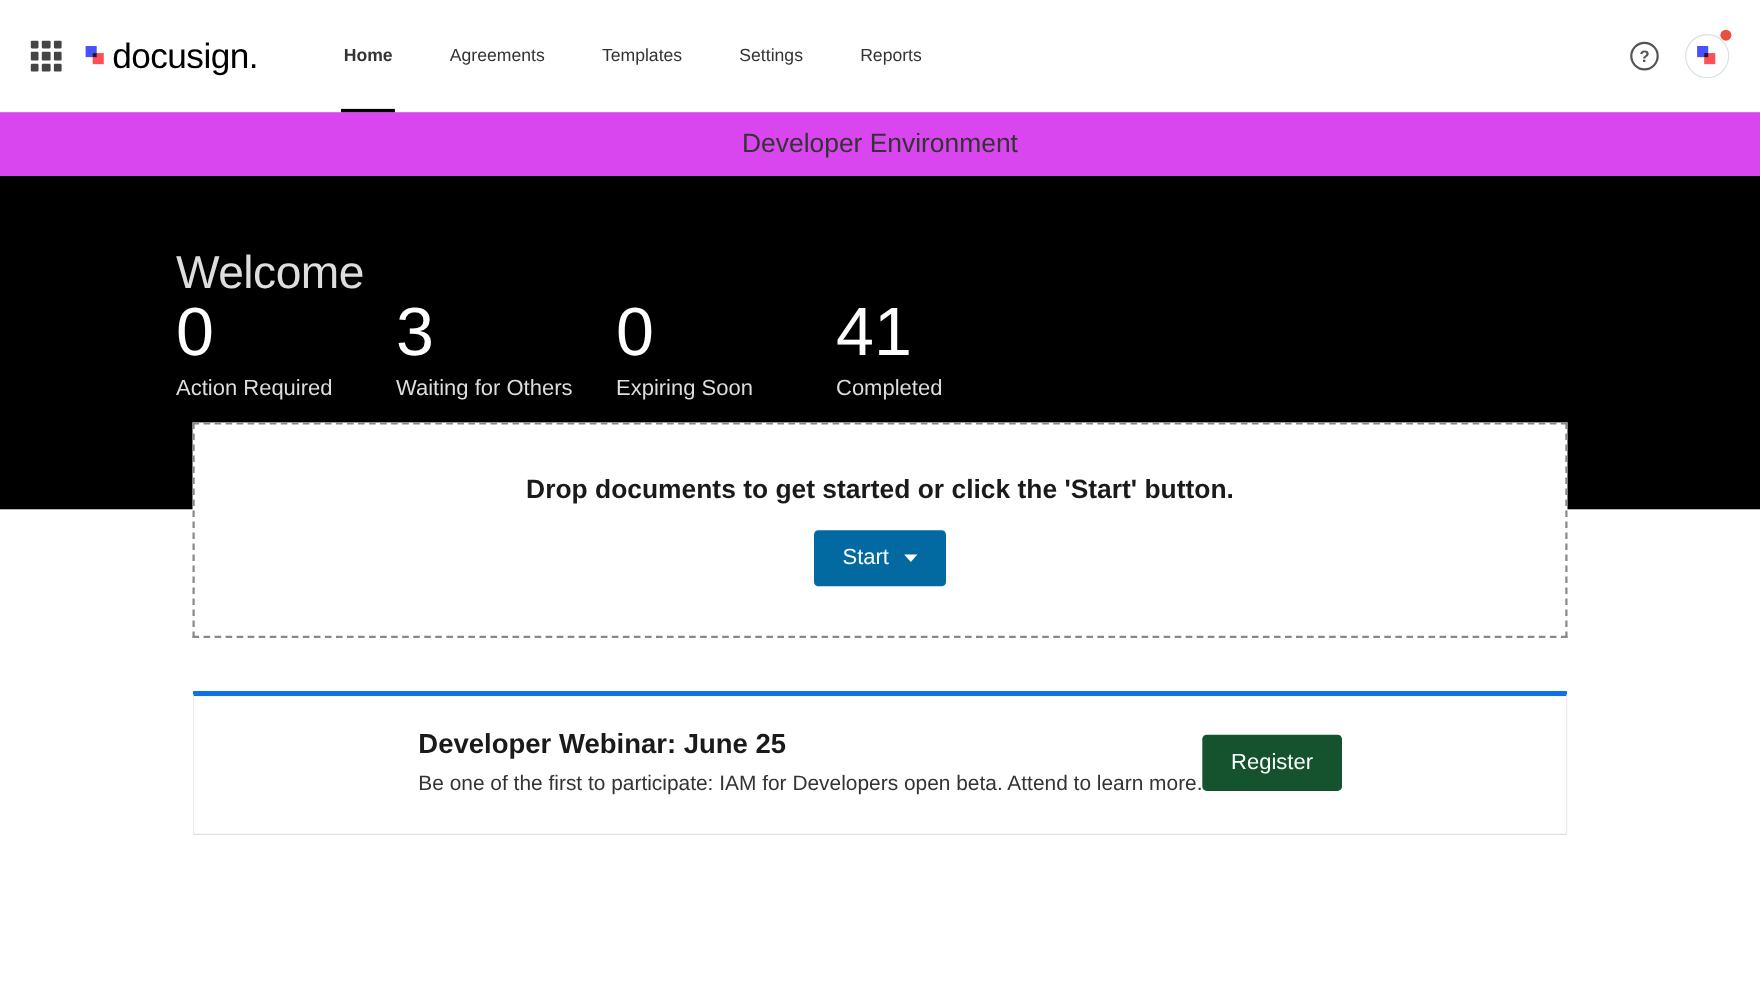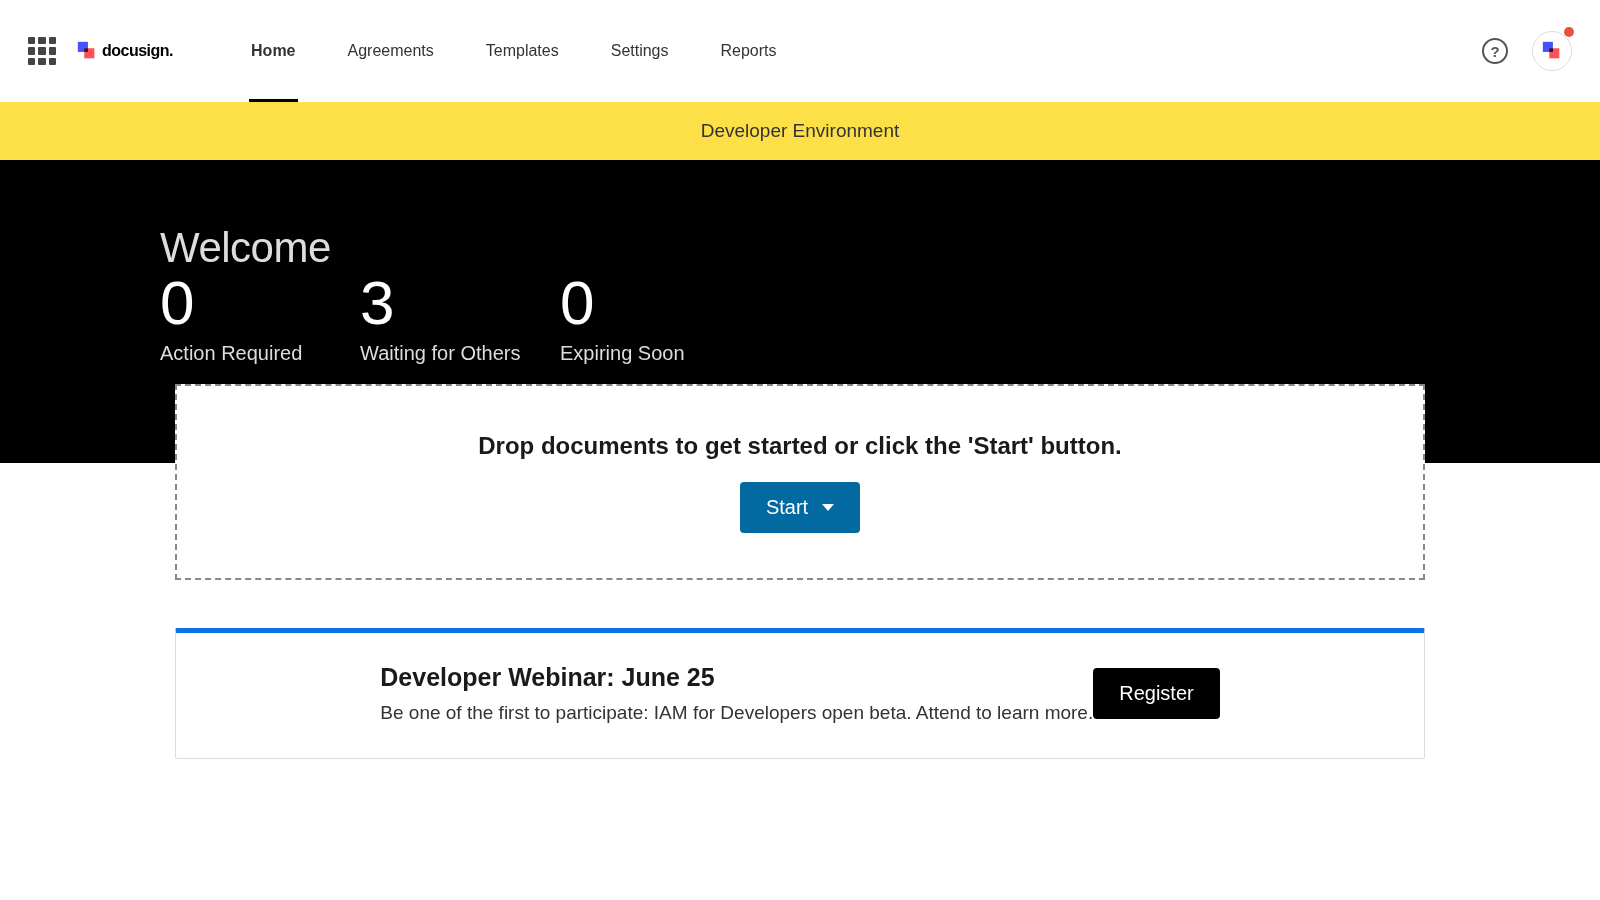--- a/index.html
+++ b/index.html
@@ -3,33 +3,33 @@
 <meta charset="utf-8">
 <style>
 * { margin: 0; padding: 0; box-sizing: border-box; }
 body { font-family: -apple-system, BlinkMacSystemFont, "Segoe UI", Helvetica, Arial, sans-serif; background: #fff; color: #1a1a1a; width: 1600px; height: 900px; overflow: hidden; }
 .topbar { height: 102px; display: flex; align-items: center; padding: 0 28px; gap: 12px; position: relative; }
 .apps-grid { width: 28px; height: 28px; display: grid; grid-template-columns: repeat(3,1fr); grid-template-rows: repeat(3,1fr); gap: 3px; cursor: pointer; }
 .apps-grid span { background: #444; border-radius: 1px; }
 .logo { display: flex; align-items: center; gap: 4px; margin-left: 8px; margin-right: 40px; }
 .logo-mark { width: 22px; height: 22px; position: relative; }
 .logo-mark svg { width: 22px; height: 22px; }
-.logo-text { font-weight: 700; font-size: 16px; letter-spacing: -0.5px; color: #000; }
+.logo-text { font-weight: 400; font-size: 32px; letter-spacing: -0.5px; color: #000; }
 .logo-dot::after { content: "."; }
 .nav { display: flex; gap: 0; height: 100%; align-items: stretch; }
 .nav-item { display: flex; align-items: center; padding: 0 26px; font-size: 16px; color: #333; cursor: pointer; position: relative; }
 .nav-item.active { font-weight: 600; }
 .nav-item.active::after { content: ""; position: absolute; bottom: 0; left: 24px; right: 24px; height: 3px; background: #000; }
 .topbar-right { margin-left: auto; display: flex; align-items: center; gap: 24px; }
 .help-icon { width: 26px; height: 26px; border: 2px solid #555; border-radius: 50%; display: flex; align-items: center; justify-content: center; font-size: 15px; font-weight: 600; color: #555; cursor: pointer; }
 .avatar-wrap { position: relative; cursor: pointer; }
 .avatar { width: 40px; height: 40px; border-radius: 50%; border: 1px solid #ddd; display: flex; align-items: center; justify-content: center; background: #fff; }
 .avatar svg { width: 22px; height: 22px; }
 .avatar-dot { position: absolute; top: -4px; right: -2px; width: 10px; height: 10px; background: #e8513e; border-radius: 50%; }
-.env-banner { background: #fde047; height: 58px; display: flex; align-items: center; justify-content: center; font-size: 19px; color: #333; }
+.env-banner { background: #d946ef; height: 58px; display: flex; align-items: center; justify-content: center; font-size: 24px; color: #333; }
 .hero { background: #000; color: #fff; padding: 48px 0 0 0; position: relative; height: 303px; }
 .hero-inner { max-width: 1300px; margin: 16px auto; padding: 0 0; display: flex; flex-direction: column; }
 .welcome-col { width: 340px; padding-left: 10px; }
 .welcome-title { font-size: 42px; font-weight: 500; color: #ddd; letter-spacing: -0.5px; }
 .signature-block { margin-top: 34px; display: flex; align-items: center; gap: 14px; }
 .sig-avatar { width: 52px; height: 52px; border-radius: 50%; background: #fff; display: flex; align-items: center; justify-content: center; }
 .sig-avatar svg { width: 26px; height: 26px; }
 .sig-right { border-left: 2px solid #888; padding-left: 16px; position: relative; }
 .sig-right::before { content: ""; position: absolute; left: -2px; top: -6px; width: 12px; height: 2px; background: #888; }
 .sig-right::after { content: ""; position: absolute; left: -2px; bottom: -6px; width: 12px; height: 2px; background: #888; }
@@ -43,21 +43,21 @@
 .stat-num { font-size: 62px; font-weight: 400; line-height: 1; margin-bottom: 8px; padding-left: 10px; }
 .stat-label { font-size: 20px; color: #ddd; padding-left: 10px; }
 .dropzone { position: absolute; left: 50%; transform: translateX(-50%); top: 384px; width: 1250px; height: 196px; background: #fff; border: 2px dashed #888; display: flex; flex-direction: column; align-items: center; justify-content: center; gap: 22px; }
 .drop-text { font-size: 24px; font-weight: 600; color: #1a1a1a; }
 .start-btn { background: #0369a1; color: #fff; border: none; padding: 14px 26px; font-size: 20px; border-radius: 4px; display: flex; align-items: center; gap: 14px; cursor: pointer; }
 .start-btn .caret { width: 0; height: 0; border-left: 6px solid transparent; border-right: 6px solid transparent; border-top: 7px solid #fff; }
 .promo { position: absolute; left: 50%; transform: translateX(-50%); top: 628px; width: 1250px; border: 1px solid #ddd; border-top: 5px solid #1071e5; border-radius: 2px; padding: 30px 28px 34px 28px; display: flex; align-items: center; justify-content: center; }
 .promo-left {}
 .promo-title { font-size: 25px; font-weight: 700; margin-bottom: 10px; }
 .promo-body { font-size: 19px; color: #333; }
-.register-btn { background: #000000; color: #fff; border: none; padding: 14px 26px; font-size: 20px; border-radius: 4px; cursor: pointer; font-weight: 500; }
+.register-btn { background: #14532d; color: #fff; border: none; padding: 14px 26px; font-size: 20px; border-radius: 4px; cursor: pointer; font-weight: 500; }
 </style>
 </head>
 <body>
 
 <div class="topbar">
   <div class="apps-grid">
     <span></span>
       <span></span>
       <span></span>
       <span></span>
@@ -113,20 +113,24 @@
           <div class="stat-label">Action Required</div>
         </div>
         <div class="stat">
           <div class="stat-num">3</div>
           <div class="stat-label">Waiting for Others</div>
         </div>
         <div class="stat">
           <div class="stat-num">0</div>
           <div class="stat-label">Expiring Soon</div>
         </div>
+        <div class="stat">
+          <div class="stat-num">41</div>
+          <div class="stat-label">Completed</div>
+        </div>
       </div>
     </div>
   </div>
 </div>
 
 <div class="dropzone">
   <div class="drop-text">Drop documents to get started or click the 'Start' button.</div>
   <button class="start-btn">
     <span>Start</span>
     <span class="caret"></span>

